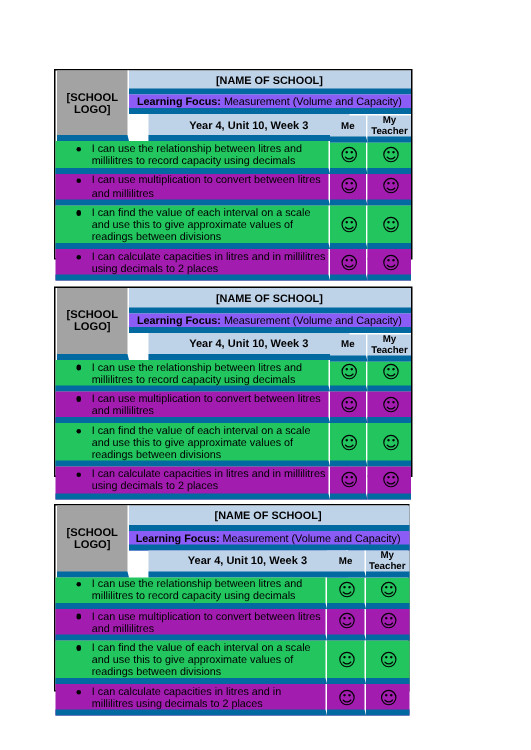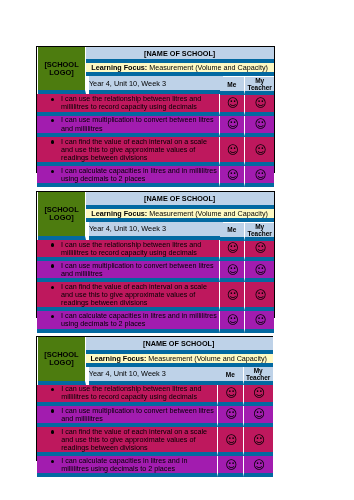--- a/index.html
+++ b/index.html
@@ -12,30 +12,30 @@
   .sheet{position:absolute;border:1.5px solid #000000;box-sizing:border-box;}
   #sheet1{left:35.8px;top:45.8px;width:239.5px;height:126.8px;}
   #sheet2{left:35.8px;top:190.9px;width:239.5px;height:126.8px;}
   #sheet3{left:35.9px;top:335.8px;width:237.4px;height:125.5px;}
 
   table{border-collapse:separate;border-spacing:0;width:100%;table-layout:fixed;}
   td{padding:0;vertical-align:middle;
      border-bottom:4px solid #0369a1;border-right:1px solid #ffffff;}
   tr td:last-child{border-right:0;}
 
-  .logo{background:#4d7c0f;text-align:center;font-weight:bold;
+  .logo{background:#a3a3a3;text-align:center;font-weight:bold;
         font-size:7.45px;line-height:8px;position:relative;left:1.2px;}
   .school{background:#bed2e8;text-align:center;font-weight:bold;font-size:7.25px;}
-  .focus{background:#fef9c3;text-align:center;font-size:7.2px;}
-  .year{background:#bed2e8;font-weight:normal;
-        font-size:7.35px;position:relative;left:4px;}
+  .focus{background:#8b5cf6;text-align:center;font-size:7.2px;}
+  .year{background:#bed2e8;text-align:center;font-weight:bold;
+        font-size:7.35px;position:relative;left:14px;}
   .colh{background:#bed2e8;text-align:center;font-weight:bold;
         font-size:6.5px;line-height:7.0px;position:relative;top:0.9px;}
 
-  .rowA{background:#be185d;margin-top:10px;}
+  .rowA{background:#22c55e;margin-top:10px;}
   .rowB{background:#a21caf;}
 
   .obj{font-size:7.2px;line-height:8.1px;padding:0.8px 1px 0.2px 24.3px;position:relative;}
   .obj .bul{position:absolute;left:13.85px;top:3.45px;
             width:3.4px;height:3.4px;border-radius:50%;background:#000000;}
   .mark{text-align:center;font-size:11.8px;line-height:11.8px;
         font-family:"DejaVu Sans",sans-serif;padding-left:2px;padding-top:2px;}
 </style>
 </head>
 <body>

